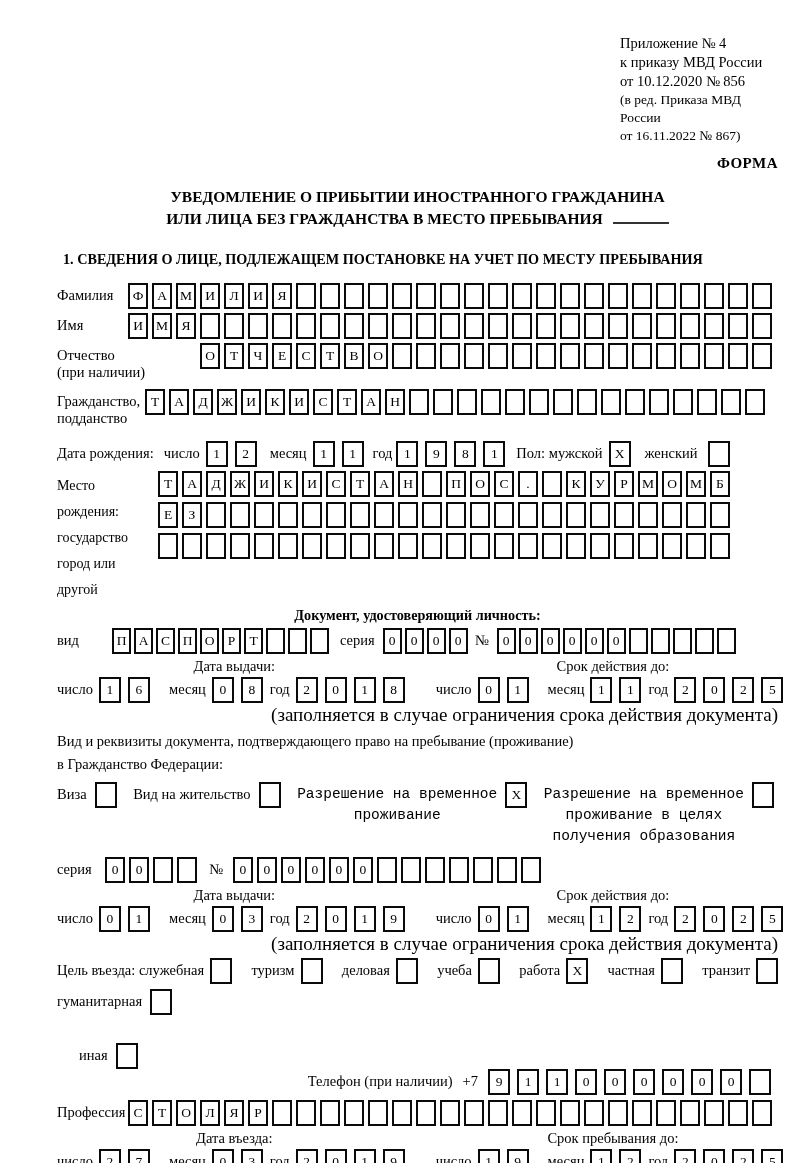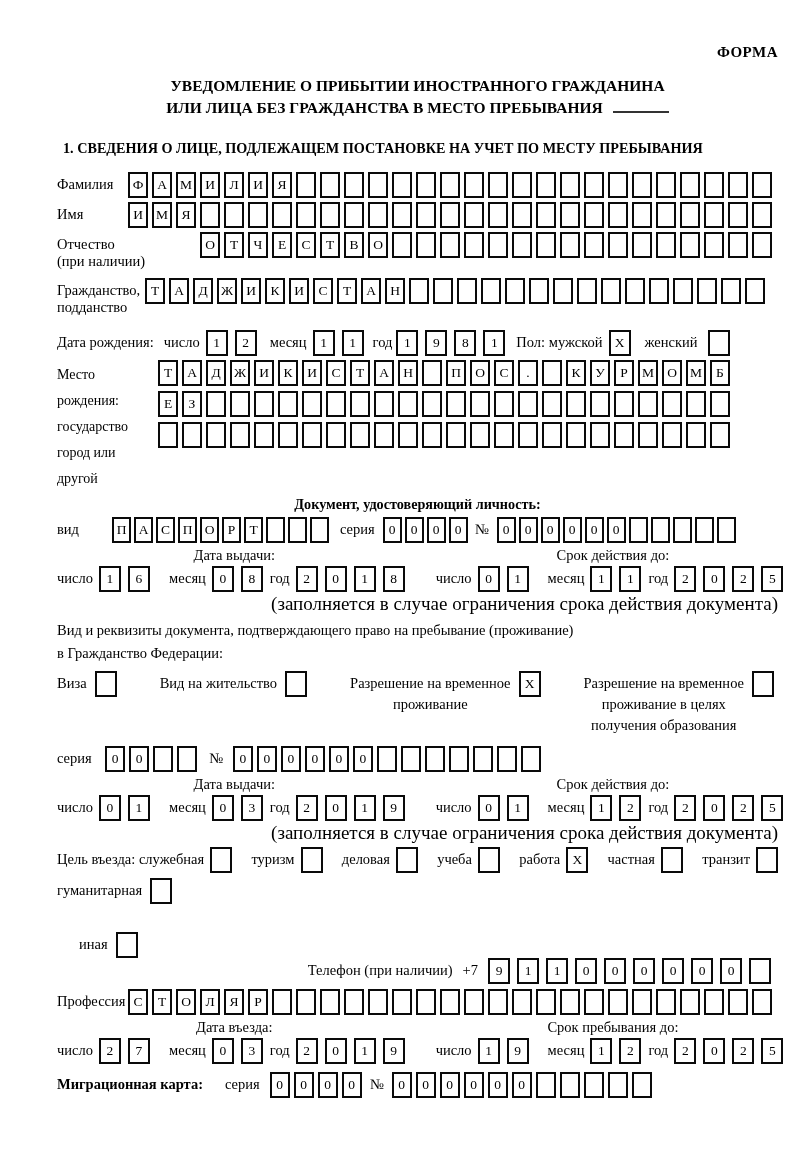--- a/index.html
+++ b/index.html
@@ -51,39 +51,46 @@
   .dg-row { display:flex; align-items:flex-start; }
   .dg-row .gl { margin-right:6px; }
   .dg-row .sp { width:12px; flex:none; }
   .dg2 { margin-left:24px; }
   .noterow { text-align:right; font-size:19px; margin-top:1px; margin-bottom:3px; }
 
   
   .opts { display:flex; justify-content:space-between; margin-top:6px; margin-bottom:10px; padding-right:4px; }
   .opt { display:flex; align-items:flex-start; }
   .opt .olabel { padding-top:4px; margin-right:8px; }
-  .opt .olines { text-align:center; margin-right:8px; line-height:21px; padding-top:2px; }
+  .opt .olines { text-align:center; margin-right:8px; line-height:21px; padding-top:2px;font-family:Liberation Mono, monospace; }
 
   
   .purpose { display:flex; justify-content:space-between; align-items:flex-start; margin-bottom:5px; }
   .purpose .opt .olabel { margin-right:6px; }
   .purpose2 { display:flex; align-items:flex-start; margin-bottom:5px;flex-direction:column; }
   .purpose2 .indent { width:61px; flex:none; }
   .phone { display:flex; align-items:flex-start; margin-left:auto; }
   .phone .gl { margin-right:10px; }
 
   .doc-head { text-align:center; font-weight:bold; font-size:14.2px; margin:3px 0 4px 0; }
   .intro { line-height:23px; margin-top:4px; }
   .mt2{margin-top:2px;} .mb8{margin-bottom:8px;} .mb14{margin-bottom:14px;}
 </style>
 </head>
 <body>
 
 <div class="page">
 
+  <div class="appendix">
+    <div>Приложение № 4</div>
+    <div>к приказу МВД России</div>
+    <div>от 10.12.2020 № 856</div>
+    <div class="rev">(в ред. Приказа МВД России</div>
+    <div class="rev">от 16.11.2022 № 867)</div>
+  </div>
 
   <div class="forma">ФОРМА</div>
 
   <div class="title">
     <div>УВЕДОМЛЕНИЕ О ПРИБЫТИИ ИНОСТРАННОГО ГРАЖДАНИНА</div>
     <div><span>ИЛИ ЛИЦА БЕЗ ГРАЖДАНСТВА В МЕСТО ПРЕБЫВАНИЯ</span><span class="blank"></span></div>
   </div>
 
   <div class="s1">1. СВЕДЕНИЯ О ЛИЦЕ, ПОДЛЕЖАЩЕМ ПОСТАНОВКЕ НА УЧЕТ ПО МЕСТУ ПРЕБЫВАНИЯ</div>
 

